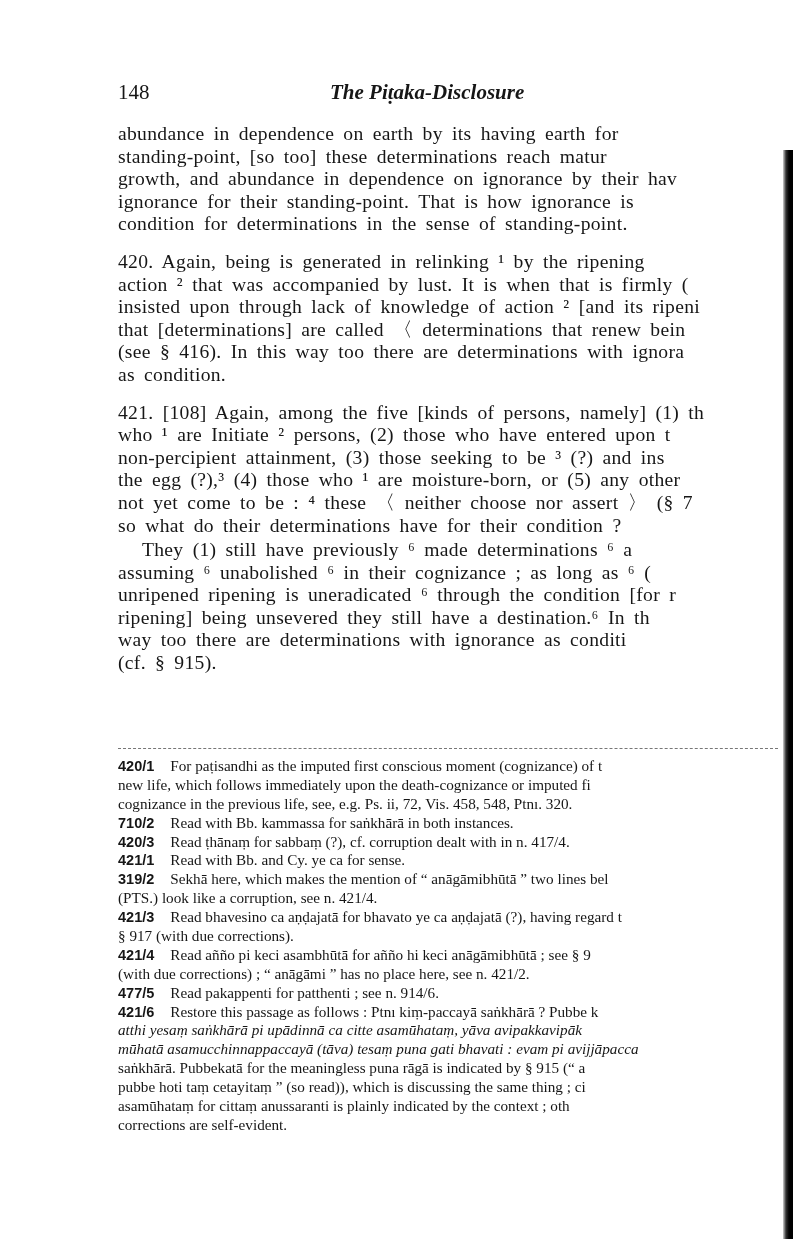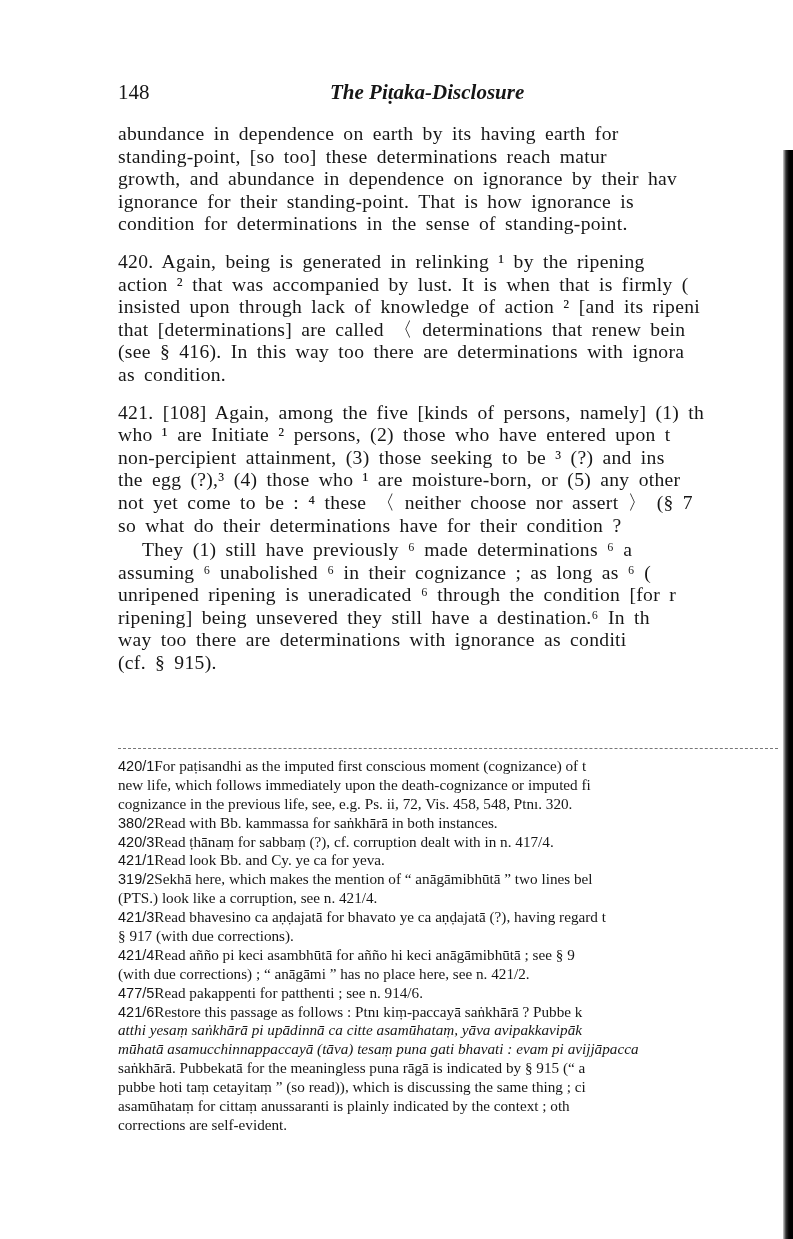--- a/index.html
+++ b/index.html
@@ -19,21 +19,21 @@
   .line { white-space: nowrap; font-size: 19.6px; line-height: 22.6px; height: 22.6px; overflow: visible; }
   .para { margin-bottom: 15px; }
   .indent { padding-left: 24px; }
   .just { letter-spacing: 0.3px; word-spacing: 4px; }
   .rule {
     position: absolute; left: 118px; top: 748px; width: 660px; height: 0;
     border-top: 1px dashed #777;
   }
   .notes { position: absolute; left: 118px; top: 757px; width: 700px; }
   .nline { white-space: nowrap; font-size: 15.2px; line-height: 18.9px; height: 18.9px; }
-  .nnum { font-family: "Liberation Sans", "DejaVu Sans", sans-serif; font-weight: normal; font-size: 14.5px; margin-right: 0; }
+  .nnum { font-family: "Liberation Sans", "DejaVu Sans", sans-serif; font-weight: bold; font-size: 14.5px; margin-right: 16px; }
 </style>
 </head>
 <body>
 
 <div class="page">
 
   <div class="header">
     <span class="page-num">148</span>
     <span class="running-title">The Piṭaka-Disclosure</span>
   </div>
@@ -74,27 +74,27 @@
 
   <div class="rule"></div>
 
   <div class="notes">
     <div>
       <div class="nline"><span class="nnum">420/1</span><span>For paṭisandhi as the imputed first conscious moment (cognizance) of t</span></div>
       <div class="nline">new life, which follows immediately upon the death-cognizance or imputed fi</div>
       <div class="nline">cognizance in the previous life, see, e.g. Ps. ii, 72, Vis. 458, 548, Ptnı. 320.</div>
     </div>
     <div>
-      <div class="nline"><span class="nnum">380/2</span><span>Read with Bb. kammassa for saṅkhārā in both instances.</span></div>
+      <div class="nline"><span class="nnum">710/2</span><span>Read with Bb. kammassa for saṅkhārā in both instances.</span></div>
     </div>
     <div>
       <div class="nline"><span class="nnum">420/3</span><span>Read ṭhānaṃ for sabbaṃ (?), cf. corruption dealt with in n. 417/4.</span></div>
     </div>
     <div>
-      <div class="nline"><span class="nnum">421/1</span><span>Read look Bb. and Cy. ye ca for yeva.</span></div>
+      <div class="nline"><span class="nnum">421/1</span><span>Read with Bb. and Cy. ye ca for sense.</span></div>
     </div>
     <div>
       <div class="nline"><span class="nnum">319/2</span><span>Sekhā here, which makes the mention of “ anāgāmibhūtā ” two lines bel</span></div>
       <div class="nline">(PTS.) look like a corruption, see n. 421/4.</div>
     </div>
     <div>
       <div class="nline"><span class="nnum">421/3</span><span>Read bhavesino ca aṇḍajatā for bhavato ye ca aṇḍajatā (?), having regard t</span></div>
       <div class="nline">§ 917 (with due corrections).</div>
     </div>
     <div>

